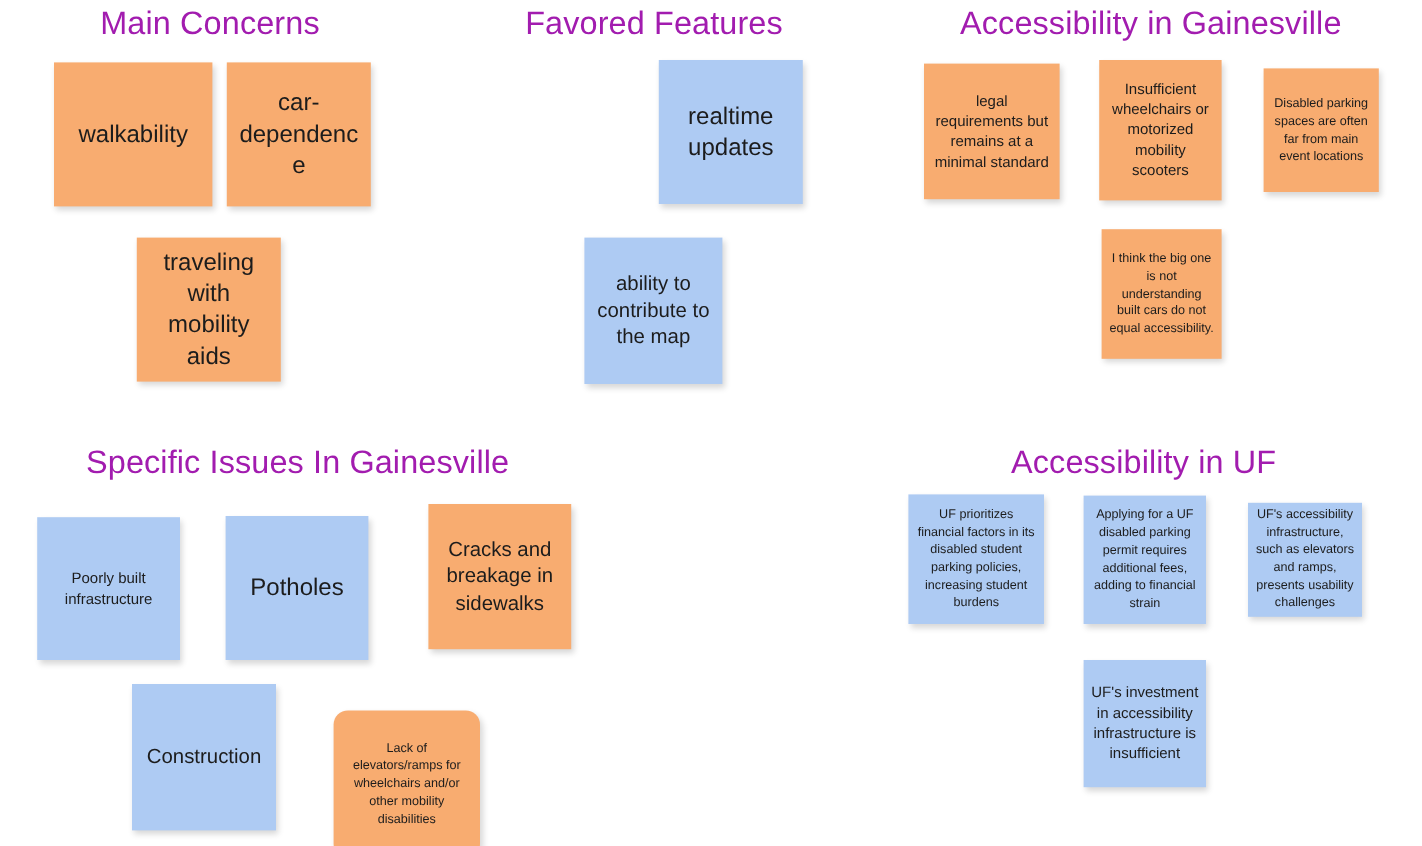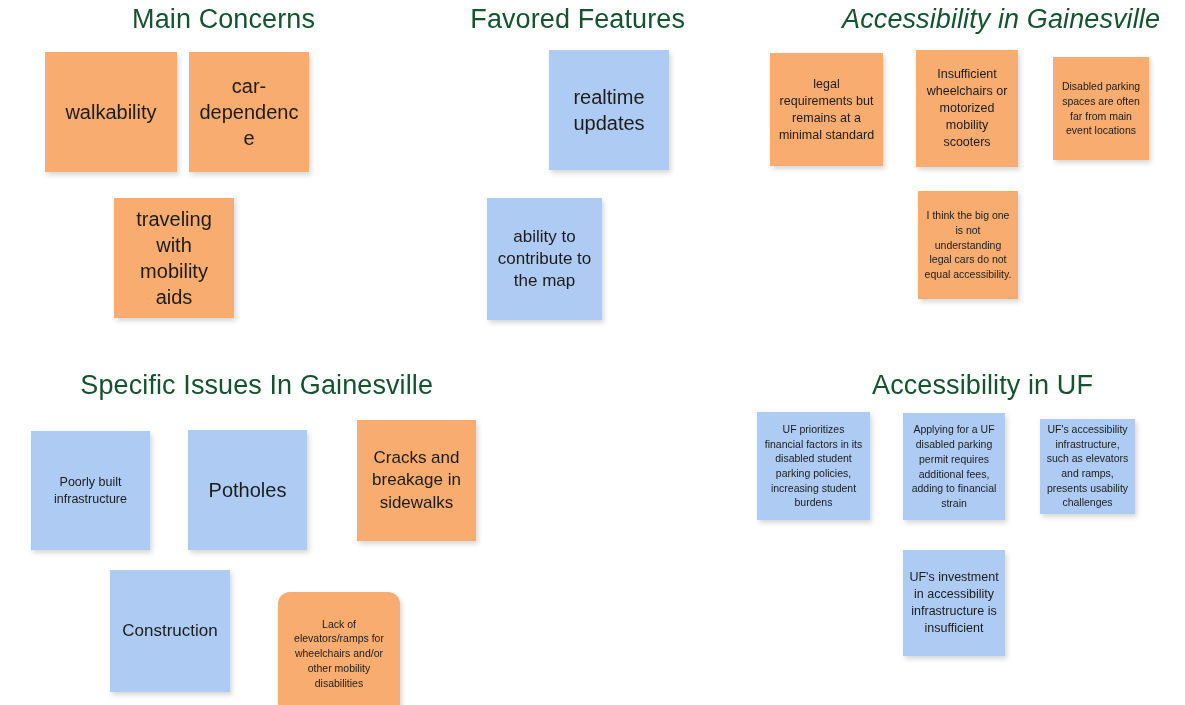--- a/index.html
+++ b/index.html
@@ -20,24 +20,24 @@
   #board {
     position: absolute;
     left: 0; top: 0;
     width: 1185px;
     height: 705px;
   }
   .group-title {
     position: absolute;
     font-size: 27px;
     font-weight: 300;
-    color: #14532d;
+    color: #a21caf;
     letter-spacing: 0.1px;
     white-space: nowrap;
-    text-align: right;
+    text-align: center;
     line-height: 1.15;
   }
   .note {
     position: absolute;
     box-sizing: border-box;
     display: flex;
     align-items: center;
     justify-content: center;
     text-align: center;
     padding: 4px 6px;
@@ -82,36 +82,36 @@
 
 
   <div class="note blue t-md" style="left:487px; top:198px; width:115px; height:122px;">
     <span class="note-text">ability to contribute to the map</span>
   </div>
 
   <div class="note blue t-lg" style="left:549px; top:50px; width:120px; height:120px;">
     <span class="note-text">realtime updates</span>
   </div>
 
-  <div class="group-title" style="left:790px; top:4px; width:370px;font-style:italic;">Accessibility in Gainesville</div>
+  <div class="group-title" style="left:774px; top:4px; width:370px;">Accessibility in Gainesville</div>
 
   <div class="note orange t-sm" style="left:770px; top:53px; width:113px; height:113px;">
     <span class="note-text">legal requirements but remains at a minimal standard</span>
   </div>
 
   <div class="note orange t-sm" style="left:916px; top:50px; width:102px; height:117px;">
     <span class="note-text">Insufficient wheelchairs or motorized mobility scooters</span>
   </div>
 
   <div class="note orange t-xs" style="left:1053px; top:57px; width:96px; height:103px;">
     <span class="note-text">Disabled parking spaces are often far from main event locations</span>
   </div>
 
   <div class="note orange t-xs" style="left:918px; top:191px; width:100px; height:108px;">
-    <span class="note-text">I think the big one is not understanding legal cars do not equal accessibility.</span>
+    <span class="note-text">I think the big one is not understanding built cars do not equal accessibility.</span>
   </div>
 
   <div class="group-title" style="left:63px; top:370px; width:370px;">Specific Issues In Gainesville</div>
 
   <div class="note blue t-sm" style="left:31px; top:431px; width:119px; height:119px;">
     <span class="note-text">Poorly built infrastructure</span>
   </div>
 
   <div class="note blue t-lg" style="left:188px; top:430px; width:119px; height:120px;">
     <span class="note-text">Potholes</span>

